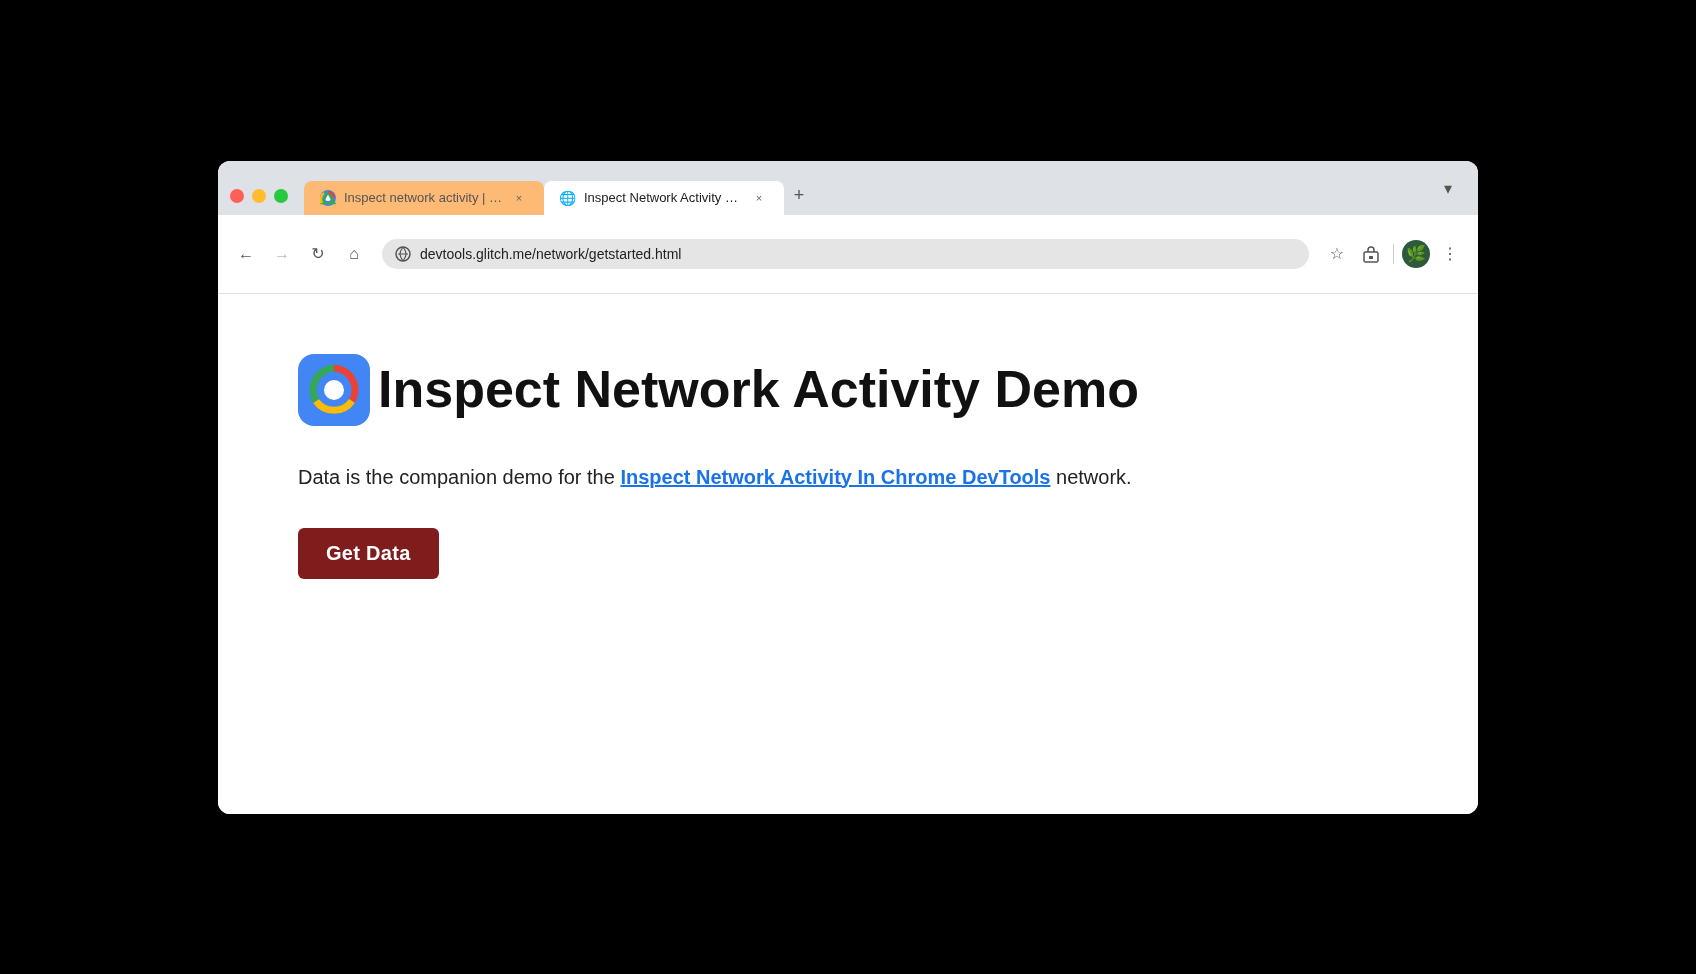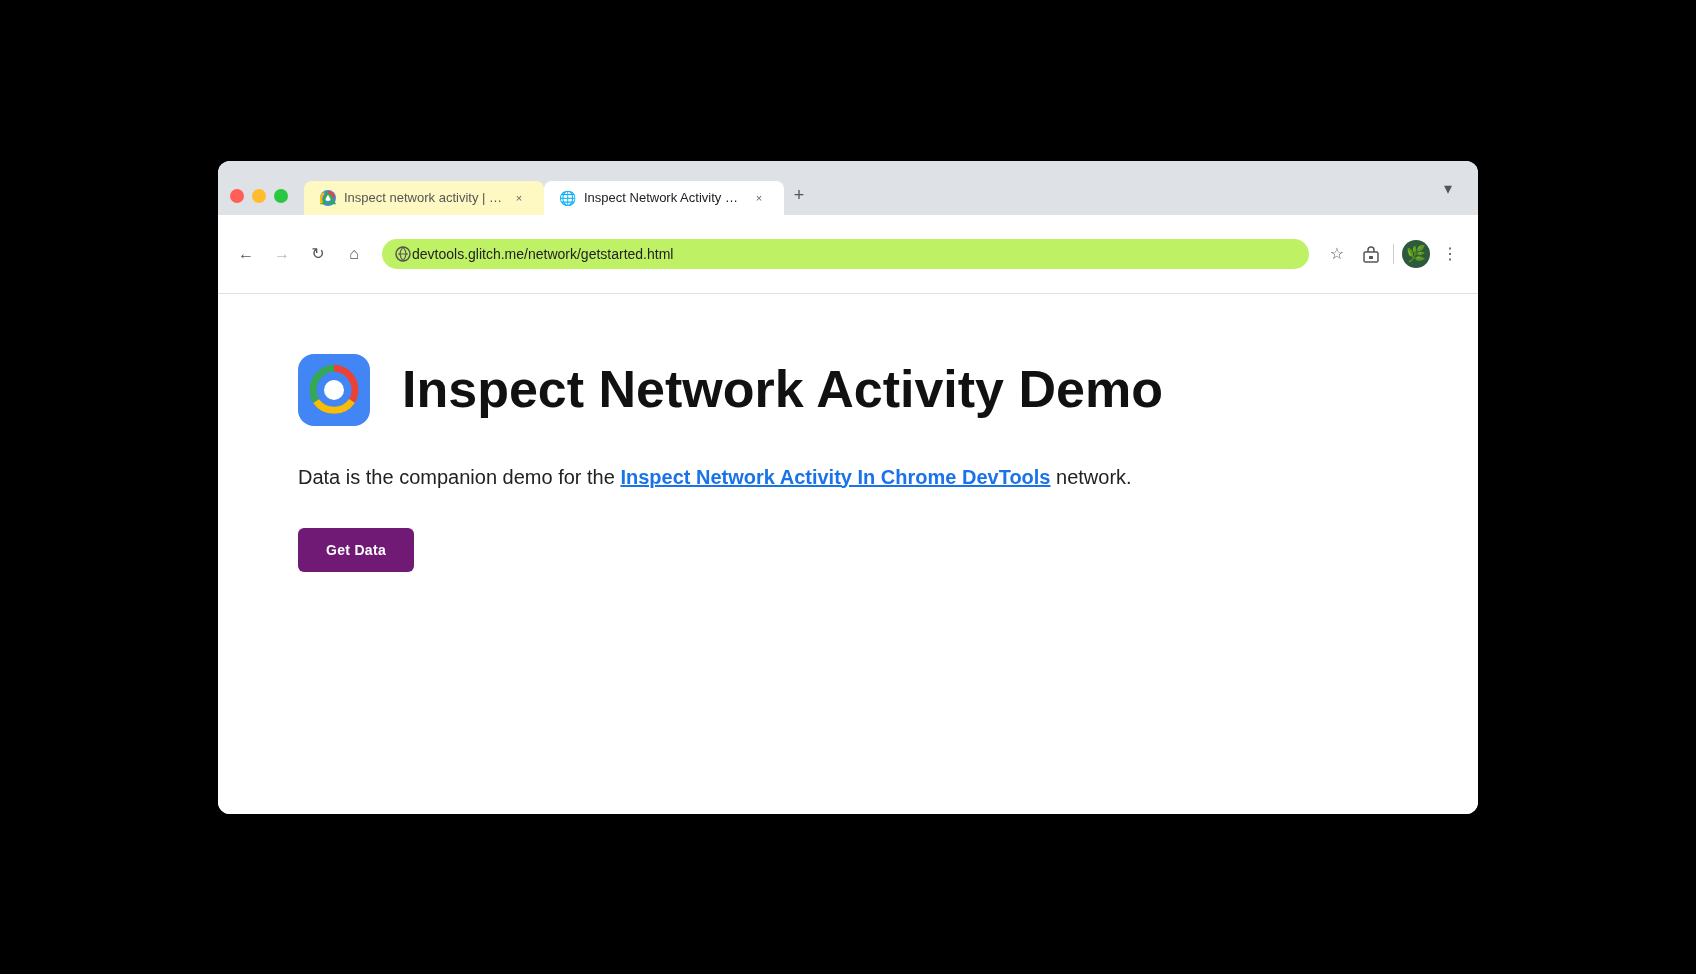--- a/index.html
+++ b/index.html
@@ -61,21 +61,21 @@
       border-radius: 8px 8px 0 0;
       font-size: 13px;
       color: #444;
       min-width: 180px;
       max-width: 240px;
       position: relative;
       cursor: pointer;
     }
 
     .tab.inactive {
-      background: #fef9c3;
+      background: #fdba74;
       color: #555;
     }
 
     .tab.active {
       background: #fff;
       color: #222;
     }
 
     .tab-favicon {
       width: 16px;
@@ -164,24 +164,25 @@
 
     .nav-btn.disabled {
       color: #bbb;
       cursor: default;
     }
 
     .address-bar-container {
       flex: 1;
       display: flex;
       align-items: center;
-      background: #bef264;
+      background: #e5e5e5;
       border-radius: 24px;
       padding: 6px 12px;
       margin: 16px 8px;
+      gap: 8px;
     }
 
     .site-info-icon {
       width: 18px;
       height: 18px;
       display: flex;
       align-items: center;
       justify-content: center;
       color: #555;
       font-size: 14px;
@@ -233,21 +234,21 @@
     
     .page-content {
       background: #fff;
       min-height: 520px;
       padding: 60px 60px 80px 80px;
     }
 
     .page-header {
       display: flex;
       align-items: center;
-      gap: 32px;
+      gap: 8px;
       margin-bottom: 36px;
     }
 
     .page-title {
       font-size: 52px;
       font-weight: 800;
       color: #111;
       line-height: 1.1;
     }
 
@@ -258,26 +259,26 @@
       line-height: 1.5;
     }
 
     .page-description a {
       color: #1a73e8;
       text-decoration: underline;
       font-weight: 700;
     }
 
     .get-data-btn {
-      background: #701a75;
+      background: #7f1d1d;
       color: #fff;
       border: none;
       border-radius: 6px;
       padding: 14px 28px;
-      font-size: 14px;
+      font-size: 20px;
       font-weight: 600;
       cursor: pointer;
       letter-spacing: 0.3px;
       text-align: center;
     }
 
     
     .chrome-icon-bg {
       width: 72px;
       height: 72px;

